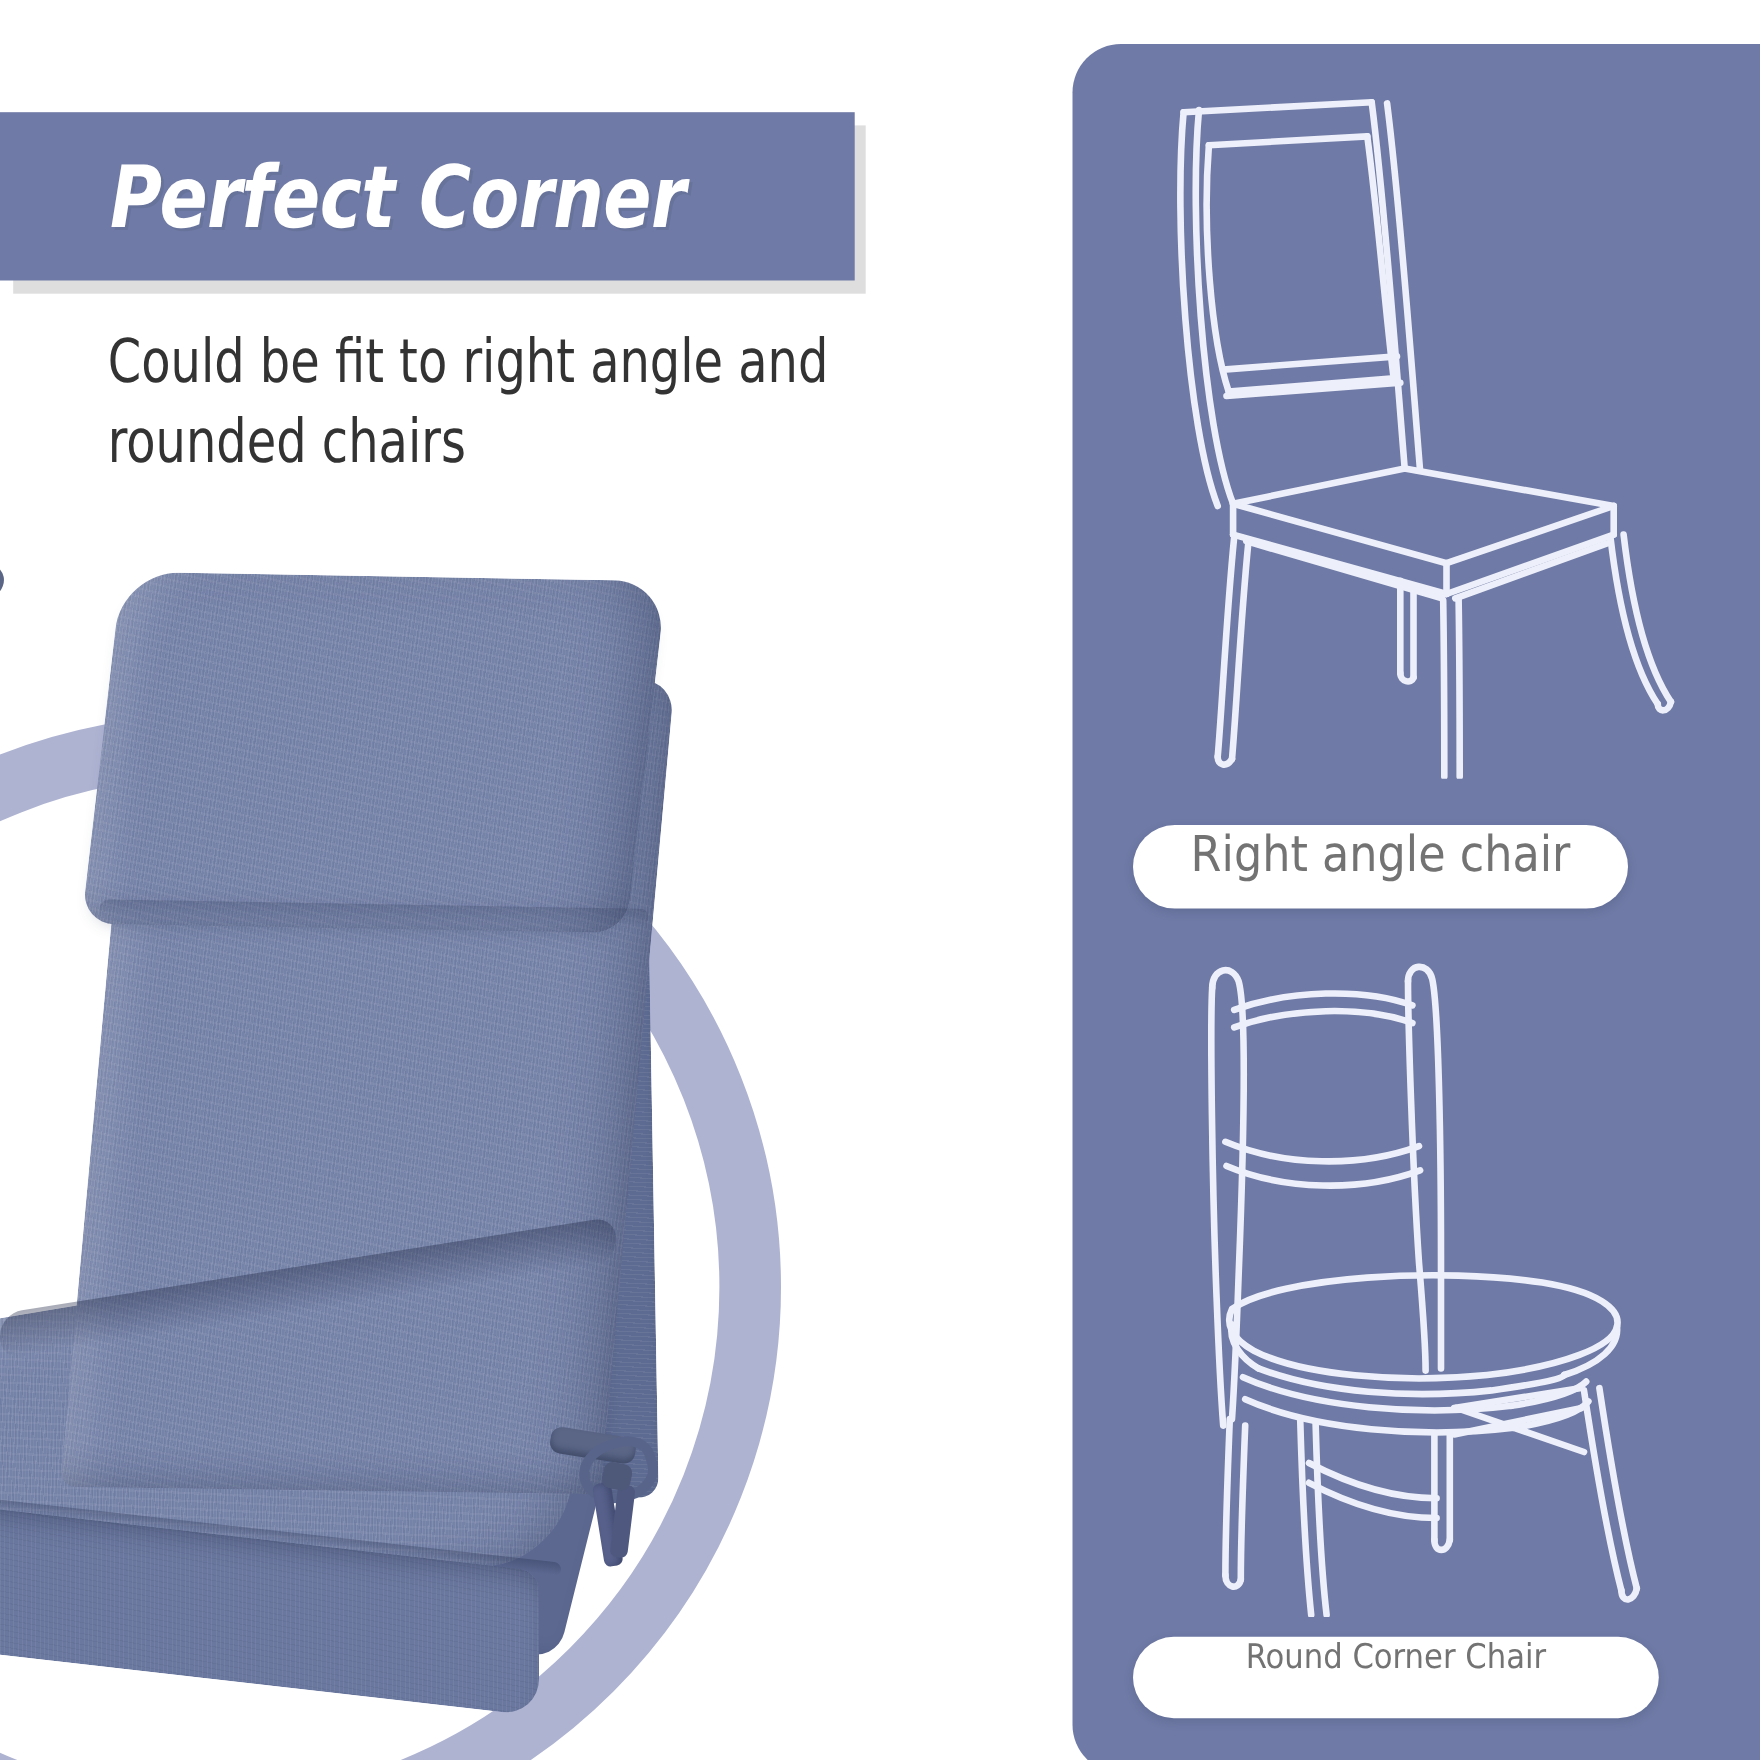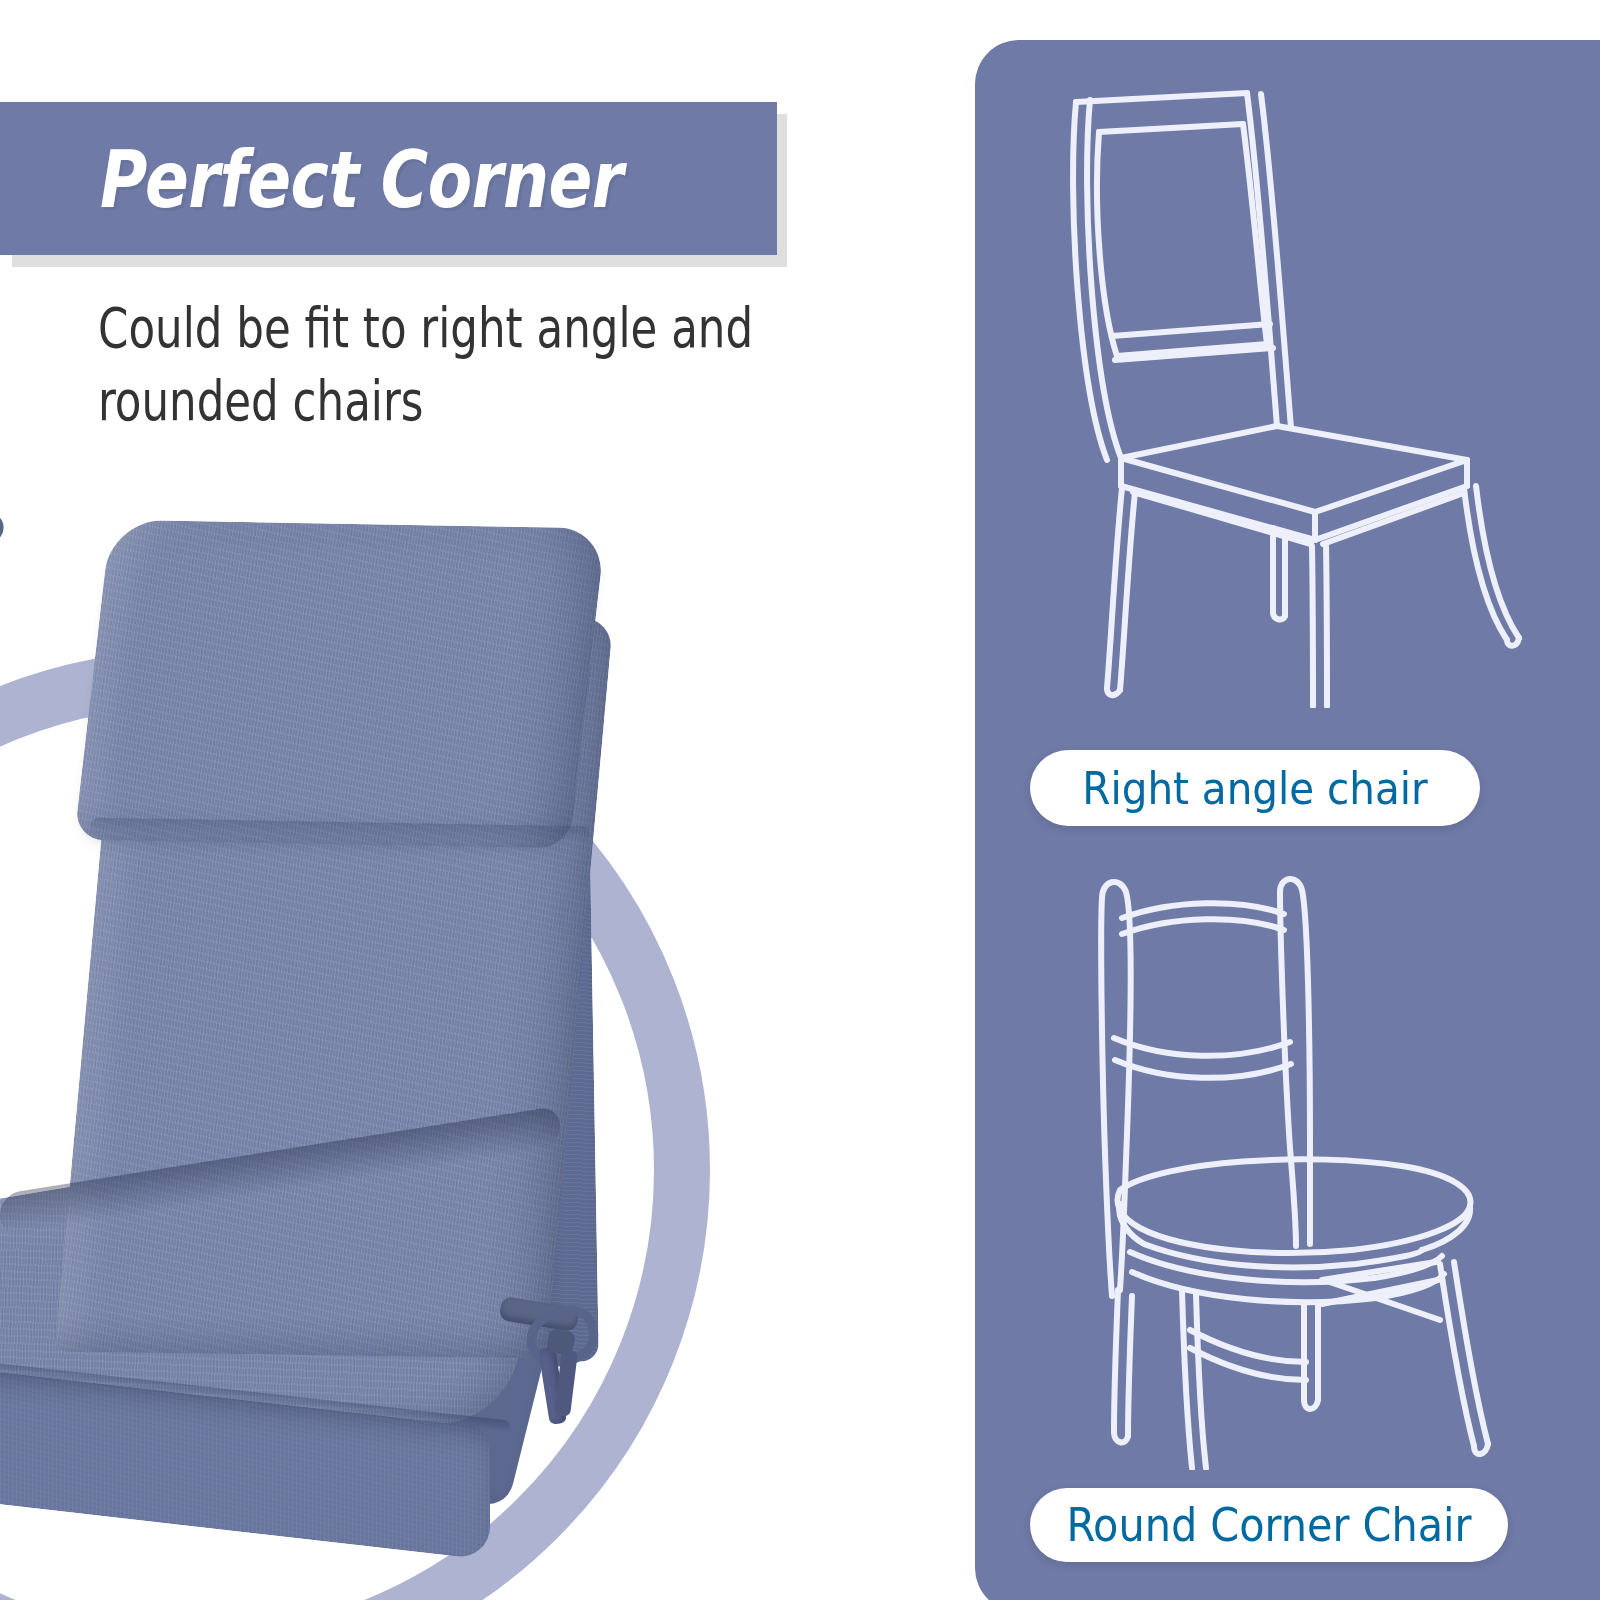--- a/index.html
+++ b/index.html
@@ -157,28 +157,28 @@
     background:#6f7aa6;
     border-radius:44px 0 0 44px;
   }
   .chair-svg{position:absolute;}
   .chair1{left:1015px;top:48px;width:545px;height:620px;}
   .chair2{left:1022px;top:820px;width:530px;height:610px;}
 
   
   .pill{
     position:absolute;background:#ffffff;border-radius:40px;
-    display:flex;align-items:center;justify-content:center;
-    color:#0369a1;
+    display:flex;justify-content:center;
+    color:#737373;
     font-family:"DejaVu Sans Condensed","Liberation Sans Narrow","Liberation Sans",sans-serif;
     box-shadow:0 3px 9px rgba(40,48,80,.18);
     white-space:nowrap;
   }
   .pill1{left:1030px;top:710px;width:450px;height:76px;font-size:45px;}
-  .pill2{left:1030px;top:1448px;width:478px;height:74px;font-size:46px;}
+  .pill2{left:1030px;top:1448px;width:478px;height:74px;font-size:31px;}
 </style>
 </head>
 <body>
 
 <div class="stage">
 
   <div class="ring-wrap">
     <div class="ring"></div>
   </div>
 

